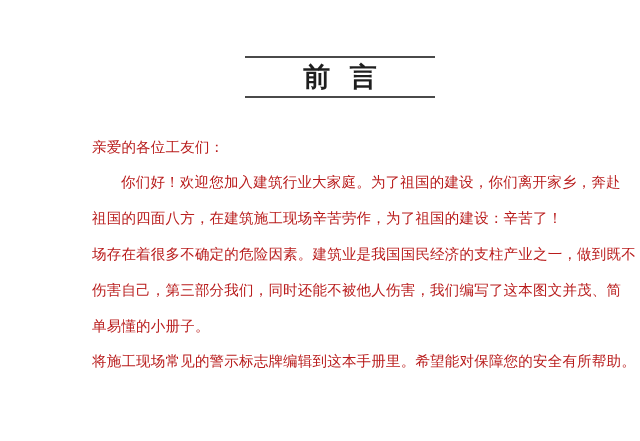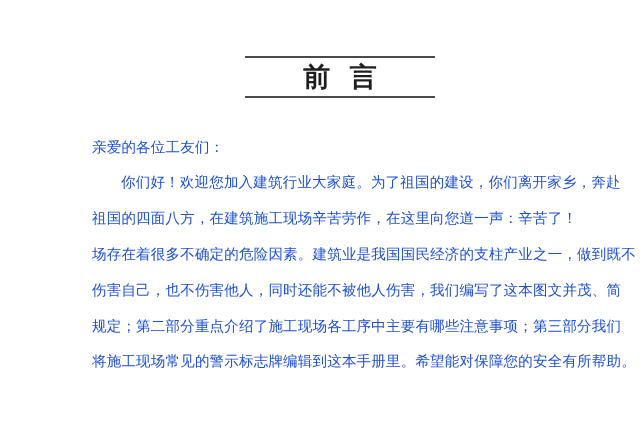--- a/index.html
+++ b/index.html
@@ -33,21 +33,21 @@
       line-height: 1;
       white-space: nowrap;
     }
     .body-text {
       position: absolute;
       top: 115px;
       left: 72px;
       width: 508px;
       font-size: 14.5px;
       line-height: 25.7px;
-      color: #1d4ed8;
+      color: #b91c1c;
       letter-spacing: 0.2px;
     }
     .line {
       white-space: nowrap;
     }
     .line.indent {
       text-indent: 29px;
       font-family: Liberation Mono, monospace;
     }
   </style>
@@ -56,20 +56,20 @@
 
 <div class="page">
 
   <div class="title-block">
     <h1 class="title-text">前 言</h1>
   </div>
 
   <div class="body-text">
     <div class="line">亲爱的各位工友们：</div>
     <div class="line indent">你们好！欢迎您加入建筑行业大家庭。为了祖国的建设，你们离开家乡，奔赴</div>
-    <div class="line">祖国的四面八方，在建筑施工现场辛苦劳作，在这里向您道一声：辛苦了！</div>
+    <div class="line">祖国的四面八方，在建筑施工现场辛苦劳作，为了祖国的建设：辛苦了！</div>
     <div class="line">场存在着很多不确定的危险因素。建筑业是我国国民经济的支柱产业之一，做到既不</div>
-    <div class="line">伤害自己，也不伤害他人，同时还能不被他人伤害，我们编写了这本图文并茂、简</div>
-    <div class="line">规定；第二部分重点介绍了施工现场各工序中主要有哪些注意事项；第三部分我们</div>
+    <div class="line">伤害自己，第三部分我们，同时还能不被他人伤害，我们编写了这本图文并茂、简</div>
+    <div class="line">单易懂的小册子。</div>
     <div class="line">将施工现场常见的警示标志牌编辑到这本手册里。希望能对保障您的安全有所帮助。</div>
   </div>
 
 </div>
 
 </body></html>

